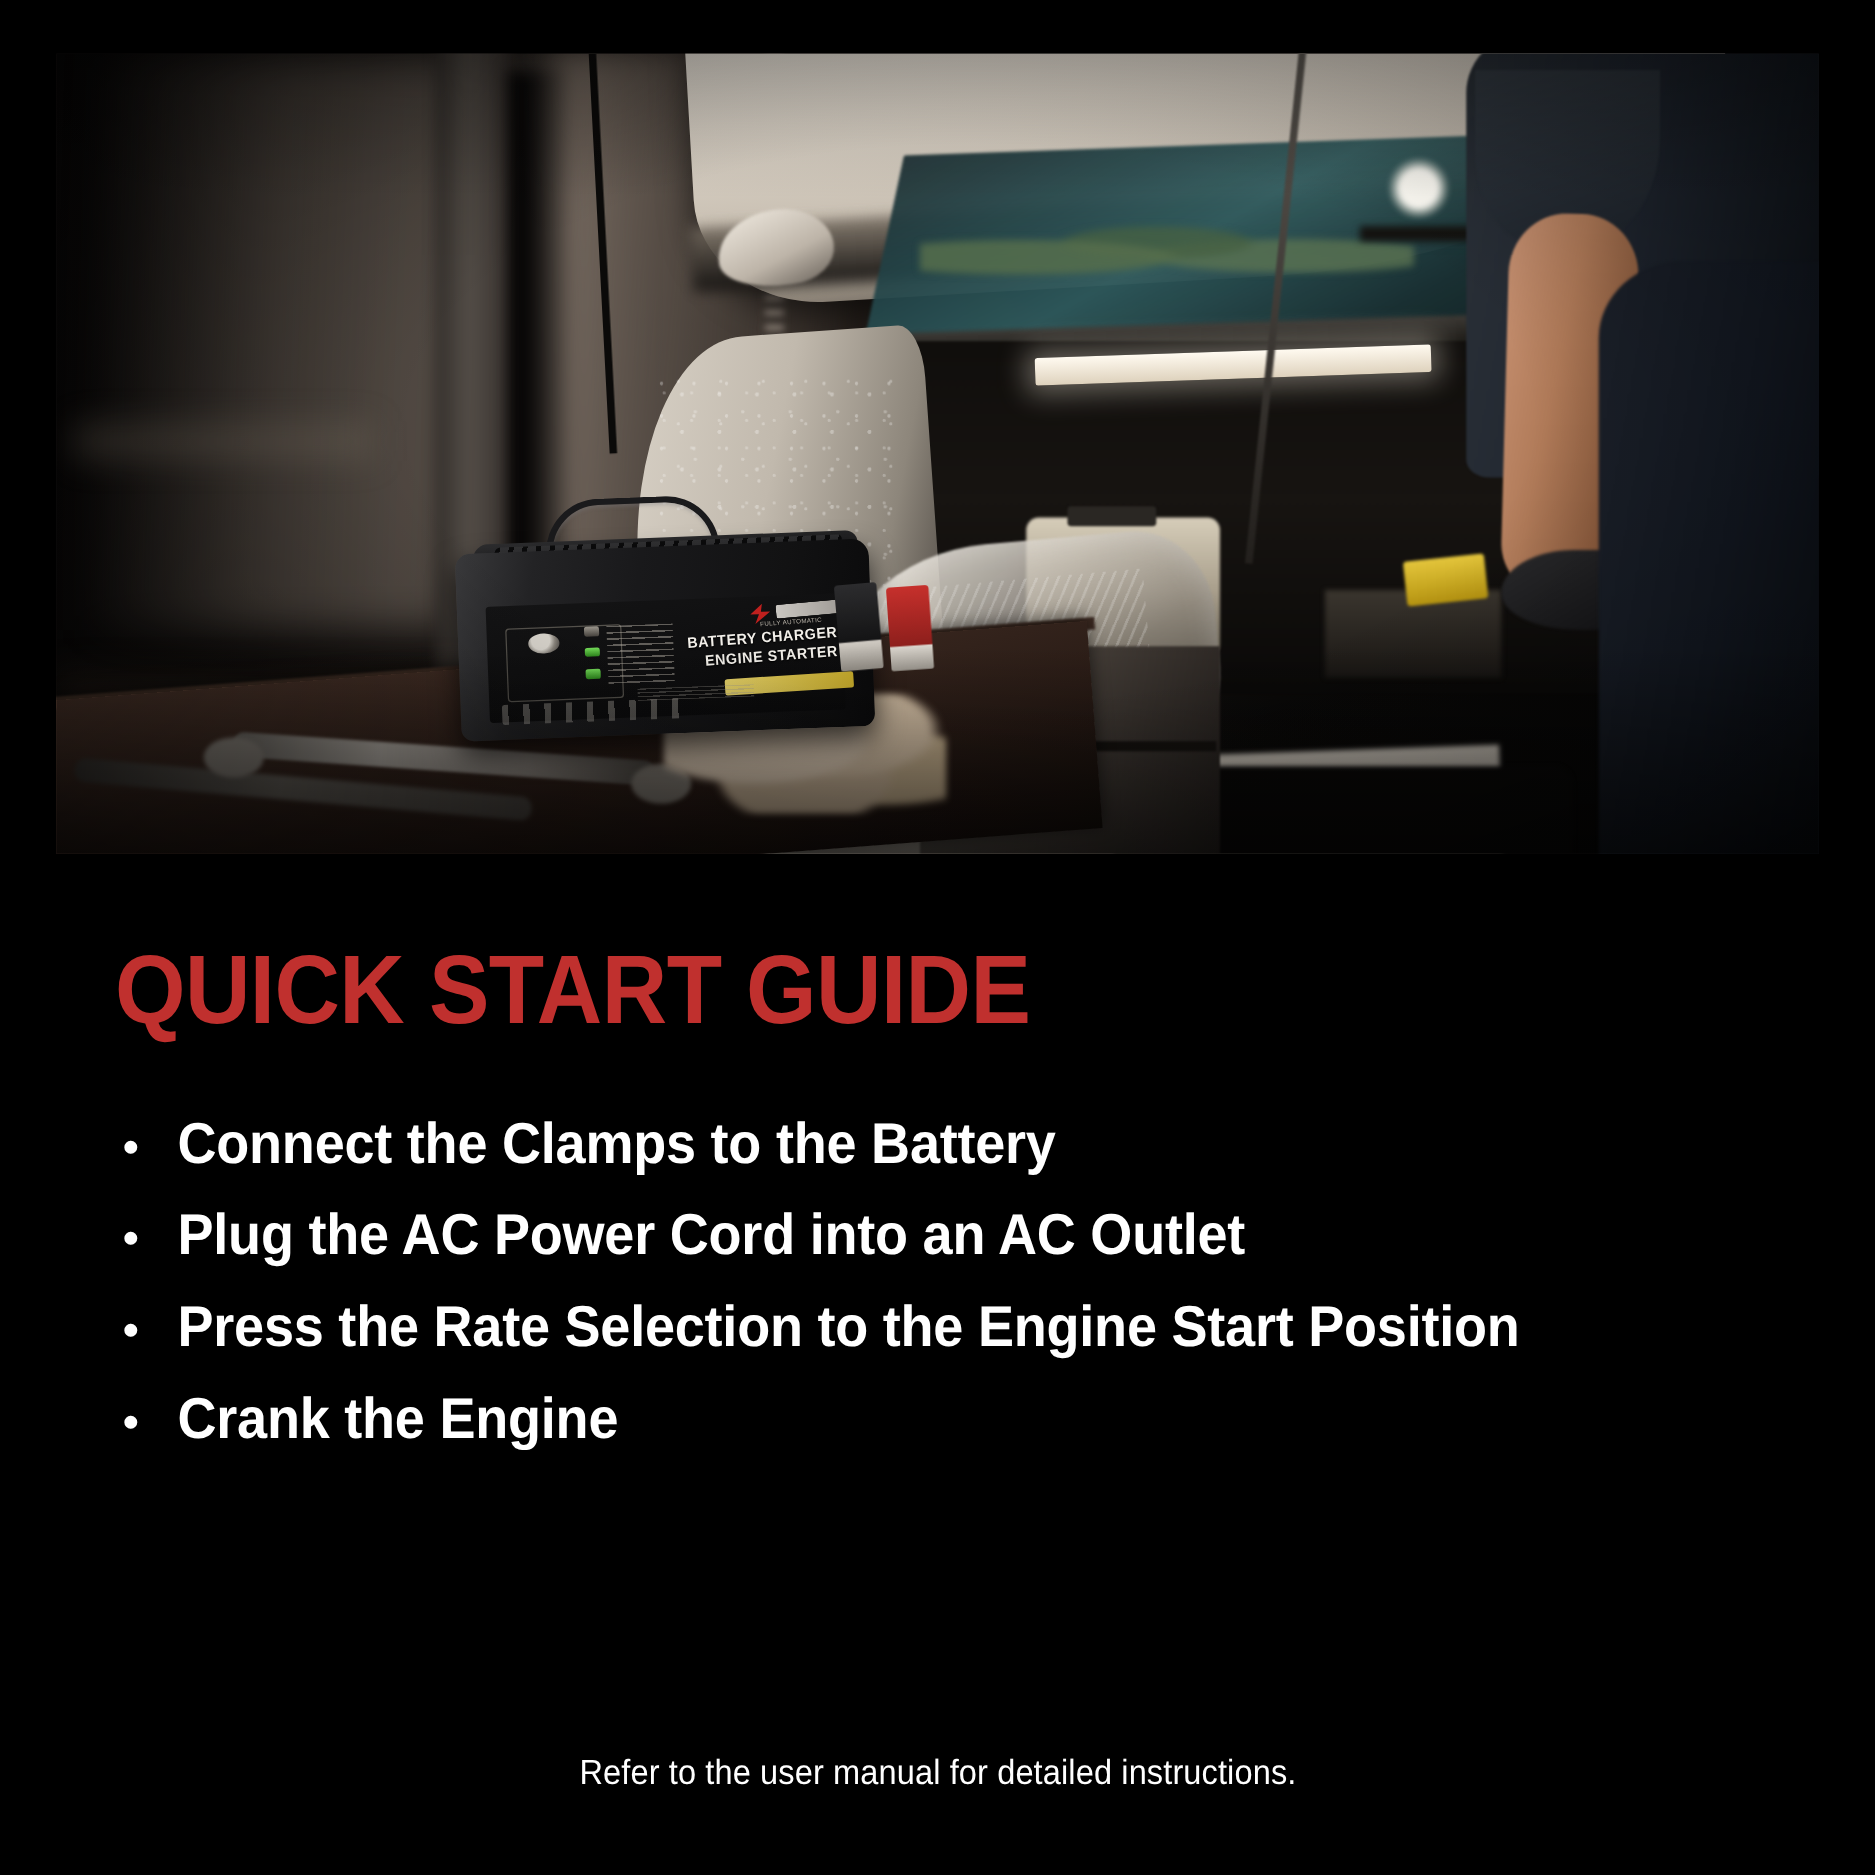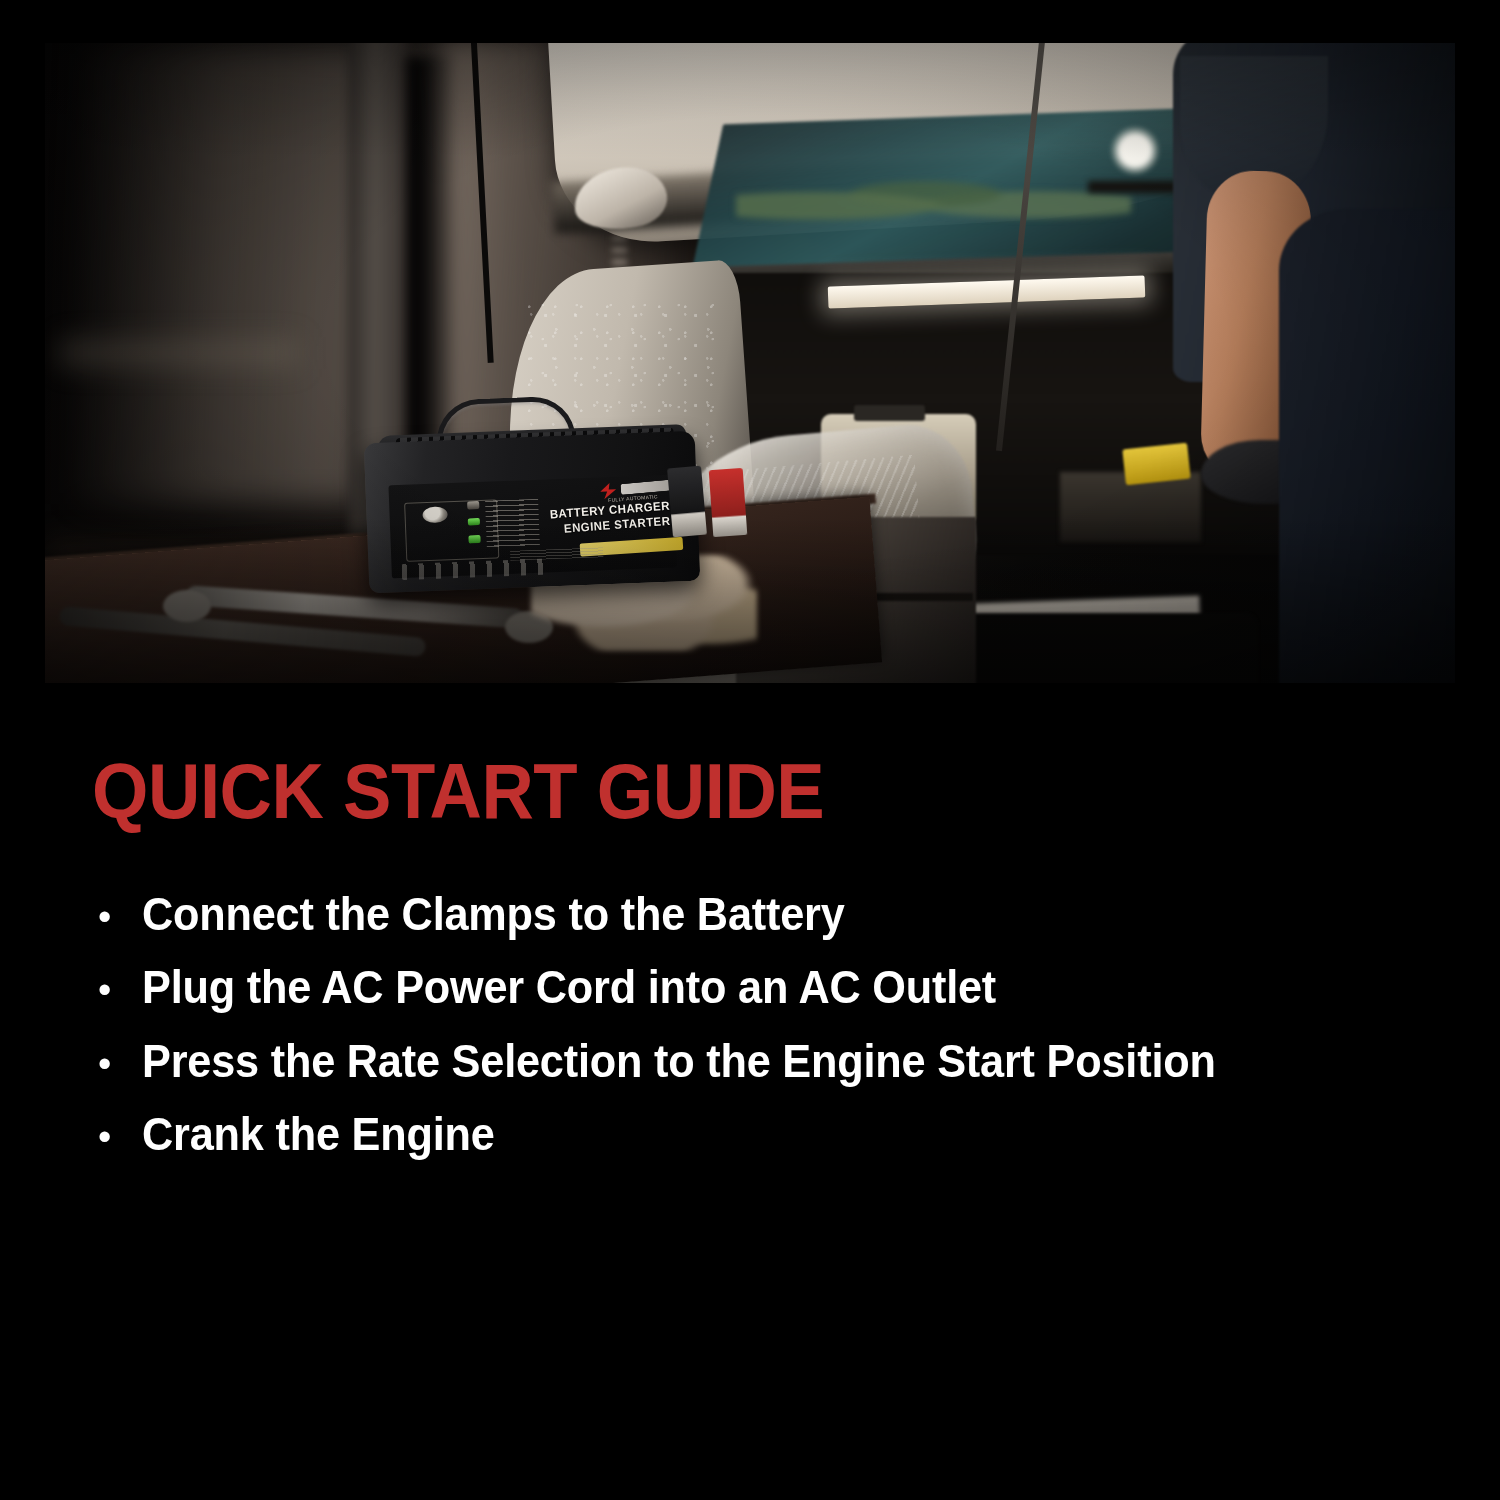--- a/index.html
+++ b/index.html
@@ -568,14 +568,17 @@
     <li class="bullet-row">
       <span class="bullet-dot">•</span>
       <span class="bullet-text">Press the Rate Selection to the Engine Start Position</span>
     </li>
     <li class="bullet-row">
       <span class="bullet-dot">•</span>
       <span class="bullet-text">Crank the Engine</span>
     </li>
   </ul>
 
+  <div class="footnote">
+    <span>Refer to the user manual for detailed instructions.</span>
+  </div>
 
 </div>
 
 </body></html>

